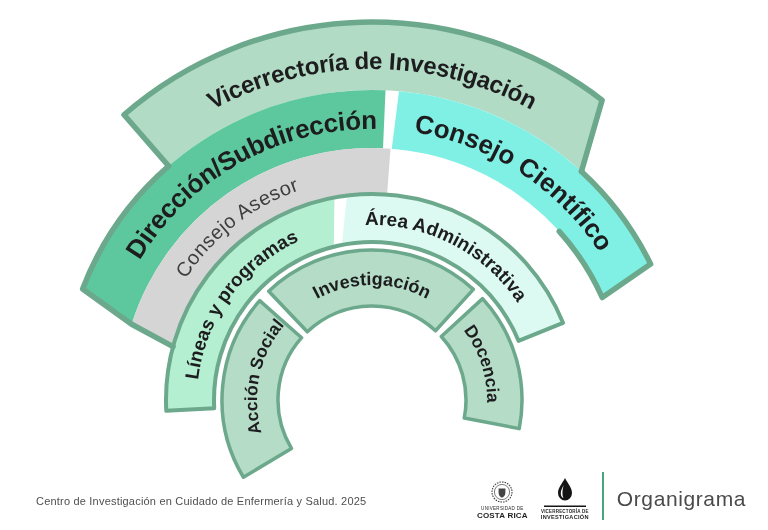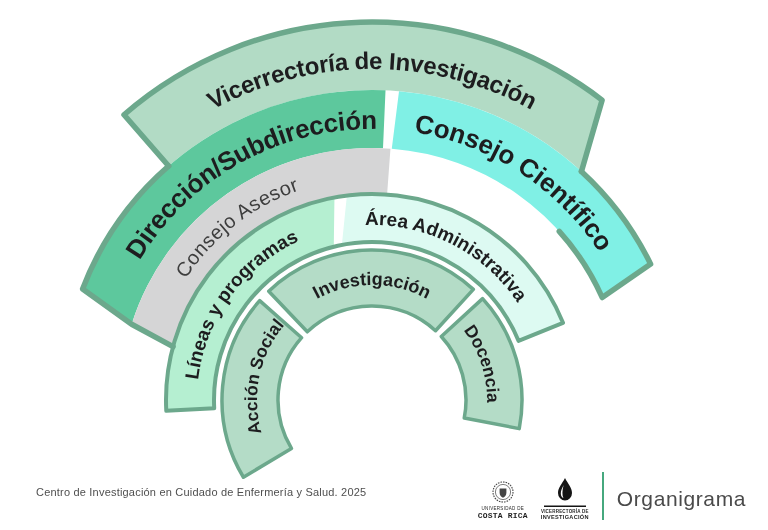--- a/index.html
+++ b/index.html
@@ -1,26 +1,26 @@
 <!DOCTYPE html>
 <html><head>
 <meta charset="utf-8">
 <style>
   html,body{margin:0;padding:0;background:#ffffff;}
   .canvas{position:relative;width:768px;height:530px;background:#ffffff;overflow:hidden;
           font-family:"Liberation Sans",sans-serif;}
   .canvas > svg.chart{position:absolute;left:0;top:0;}
   svg text{font-family:"Liberation Sans",sans-serif;}
 
-  .caption{position:absolute;left:36px;bottom:32px;font-size:11px;color:#4f4f4f;letter-spacing:.2px;}
+  .caption{position:absolute;left:36px;bottom:23px;font-size:11px;color:#4f4f4f;letter-spacing:.2px;}
 
   .brand{position:absolute;right:22px;bottom:10px;display:flex;align-items:flex-end;gap:13px;}
   .logo{display:flex;flex-direction:column;align-items:center;color:#1f1f1f;}
   .logo .l1{font-size:4.5px;letter-spacing:.3px;white-space:nowrap;margin-top:1px;}
-  .logo .l2-serif{font-family:Liberation Mono, monospace;font-weight:700;font-size:8px;letter-spacing:.2px;white-space:nowrap;}
+  .logo .l2-serif{font-family:Liberation Sans, sans-serif;font-weight:700;font-size:8px;letter-spacing:.2px;white-space:nowrap;}
   .logo .l1b{font-size:4.5px;font-weight:700;letter-spacing:.2px;white-space:nowrap;margin-top:1px;}
   .logo .l2b{font-size:5.6px;font-weight:700;letter-spacing:.3px;white-space:nowrap;}
   .divider{width:2px;height:48px;background:#46a87e;align-self:flex-end;}
   .brand-title{font-size:21px;font-weight:500;color:#4a4a4a;letter-spacing:.6px;margin-bottom:9px;white-space:nowrap;}
 </style>
 </head>
 <body>
 
 <div class="canvas">
 

